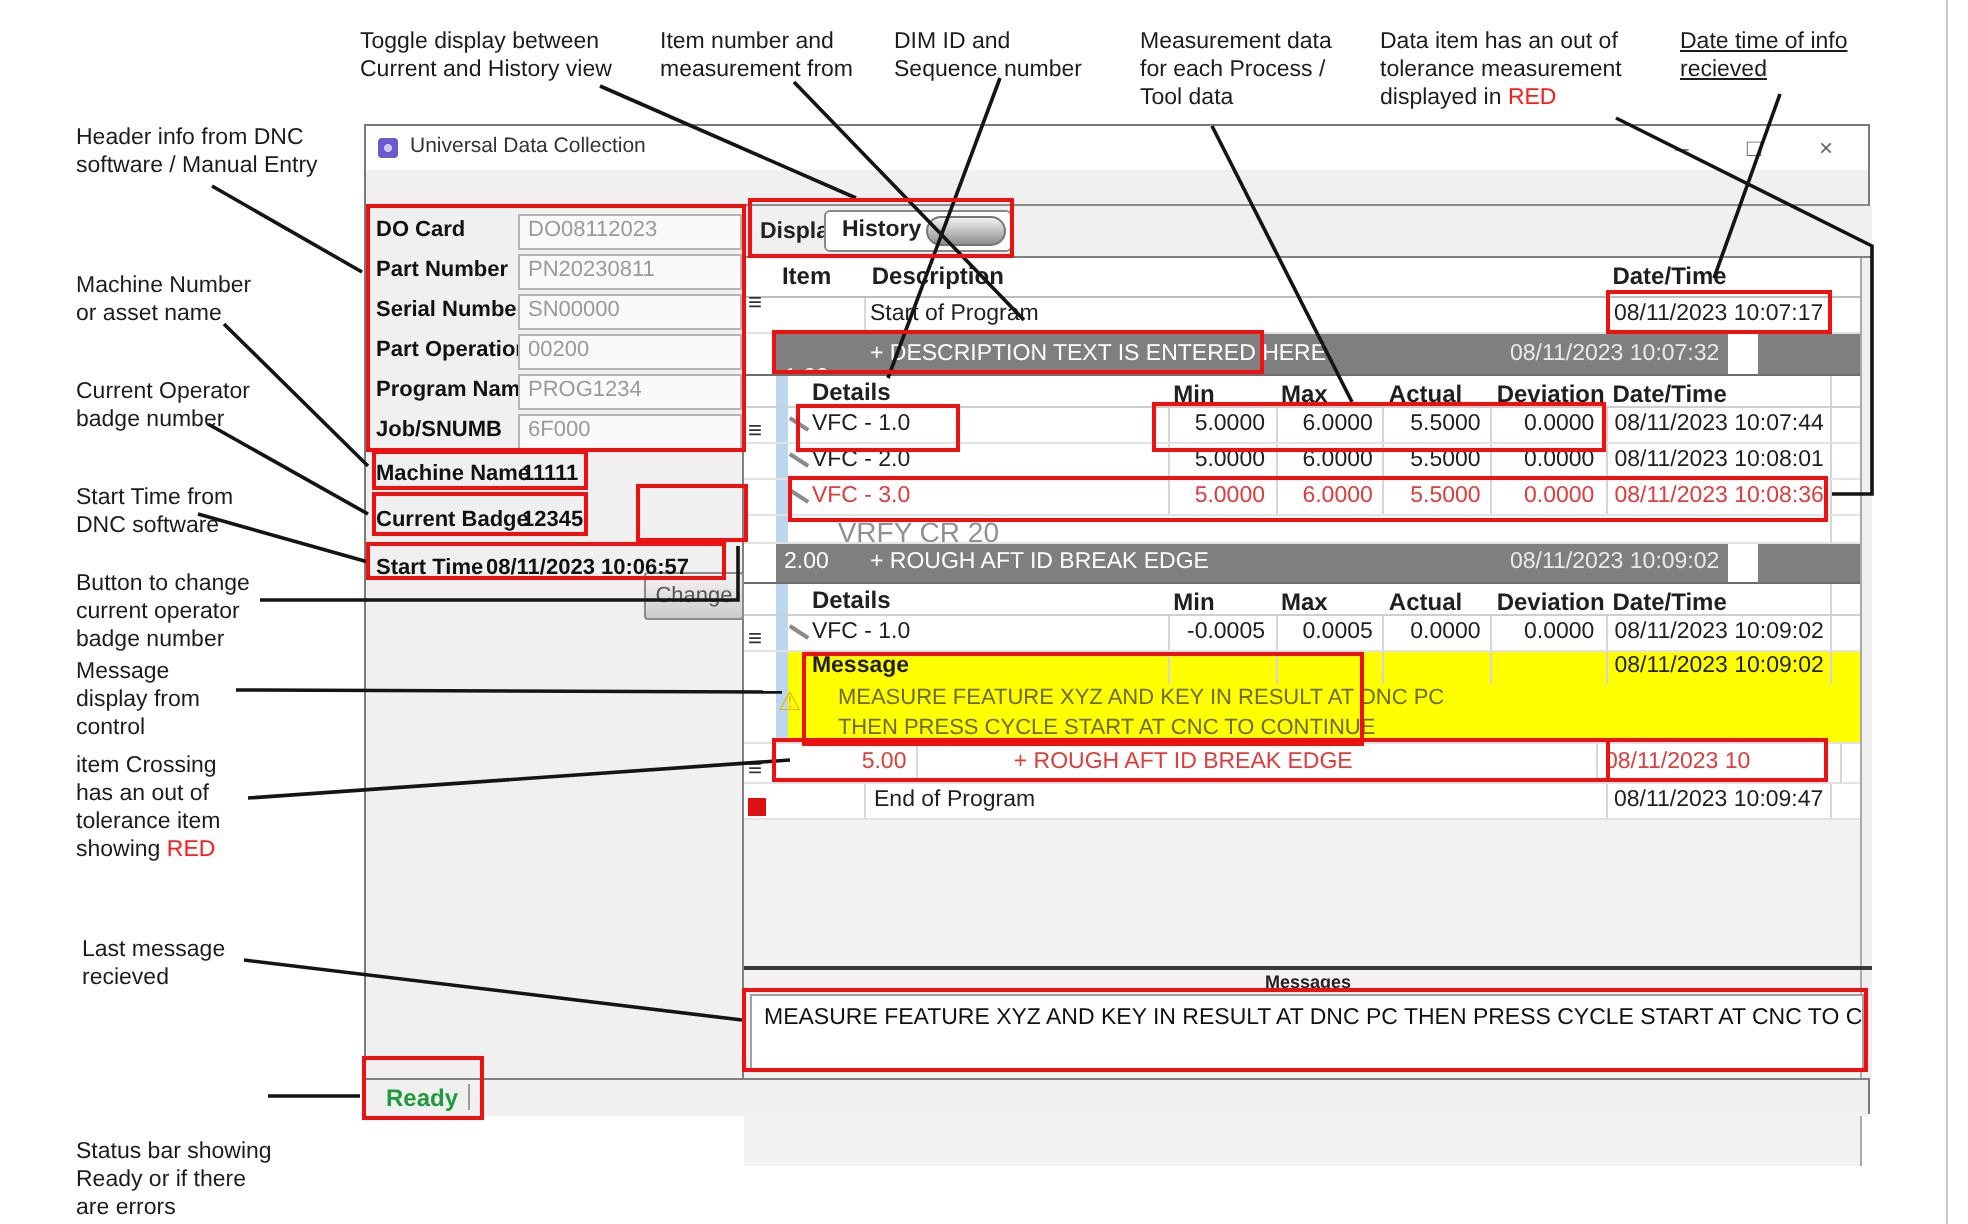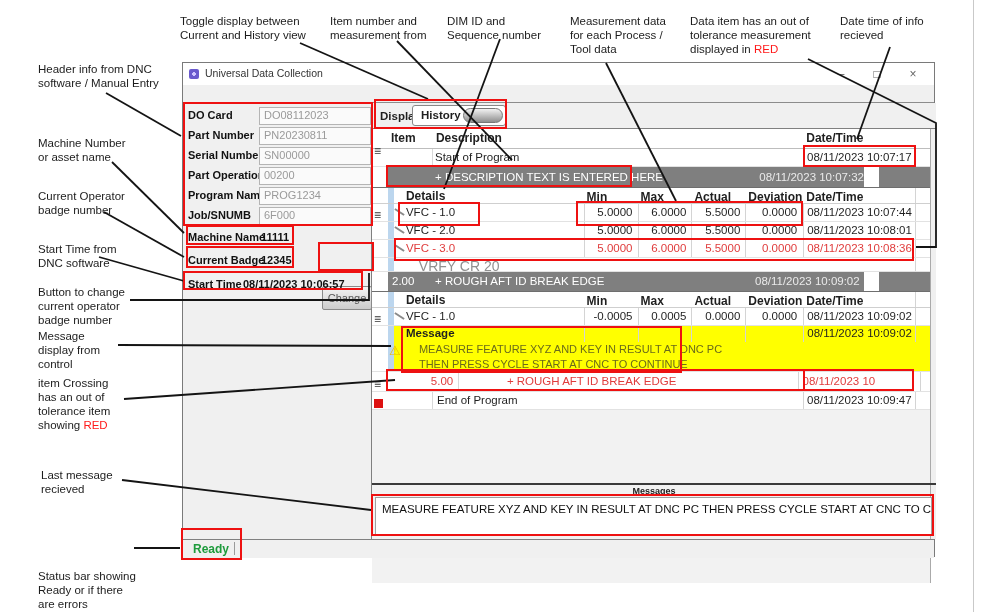--- a/index.html
+++ b/index.html
@@ -105,21 +105,21 @@
   <div class="note" style="left:330px;top:14px;">Item number and
 measurement from</div>
   <div class="note" style="left:447px;top:14px;">DIM ID and
 Sequence number</div>
   <div class="note" style="left:570px;top:14px;">Measurement data
 for each Process /
 Tool data</div>
   <div class="note" style="left:690px;top:14px;"><span>Data item has an out of
 tolerance measurement
 displayed in </span><span class="red">RED</span></div>
-  <div class="note" style="left:840px;top:14px;">Date time of info
+  <div class="note" style="left:840px;top:14px;text-decoration:underline;">Date time of info
 recieved</div>
 
   <div class="note" style="left:38px;top:62px;">Header info from DNC
 software / Manual Entry</div>
   <div class="note" style="left:38px;top:136px;">Machine Number
 or asset name</div>
   <div class="note" style="left:38px;top:189px;">Current Operator
 badge number</div>
   <div class="note" style="left:38px;top:242px;">Start Time from
 DNC software</div>
@@ -227,21 +227,21 @@
           <div class="c c-dev" style="border-left:none;"></div>
           <div class="c c-date">08/11/2023 10:07:17</div>
           <div class="c c-extra"></div>
         </div>
 
         <div class="grow band" style="height:21px;">
           <div class="c c-gutter" style="background:#fff;"></div>
           <div class="c c-item" style="padding-top:16px;">1.00</div>
           <div class="c c-desc" style="width:262px;padding-top:4px;">+ DESCRIPTION TEXT IS ENTERED HERE</div>
           <div class="c" style="width:57px;"></div>
-          <div class="c c-date" style="padding-top:4px;text-align:right;">08/11/2023 10:07:32</div>
+          <div class="c c-date" style="padding-top:4px;">08/11/2023 10:07:32</div>
           <div class="c c-extra"></div>
         </div>
 
         <div class="grow subhdr" style="height:16px;">
           <div class="c c-gutter"></div>
           <div class="strip"></div>
           <div class="c c-dethead">Details</div>
           <div class="c c-num">Min</div>
           <div class="c c-num">Max</div>
           <div class="c c-num">Actual</div>

